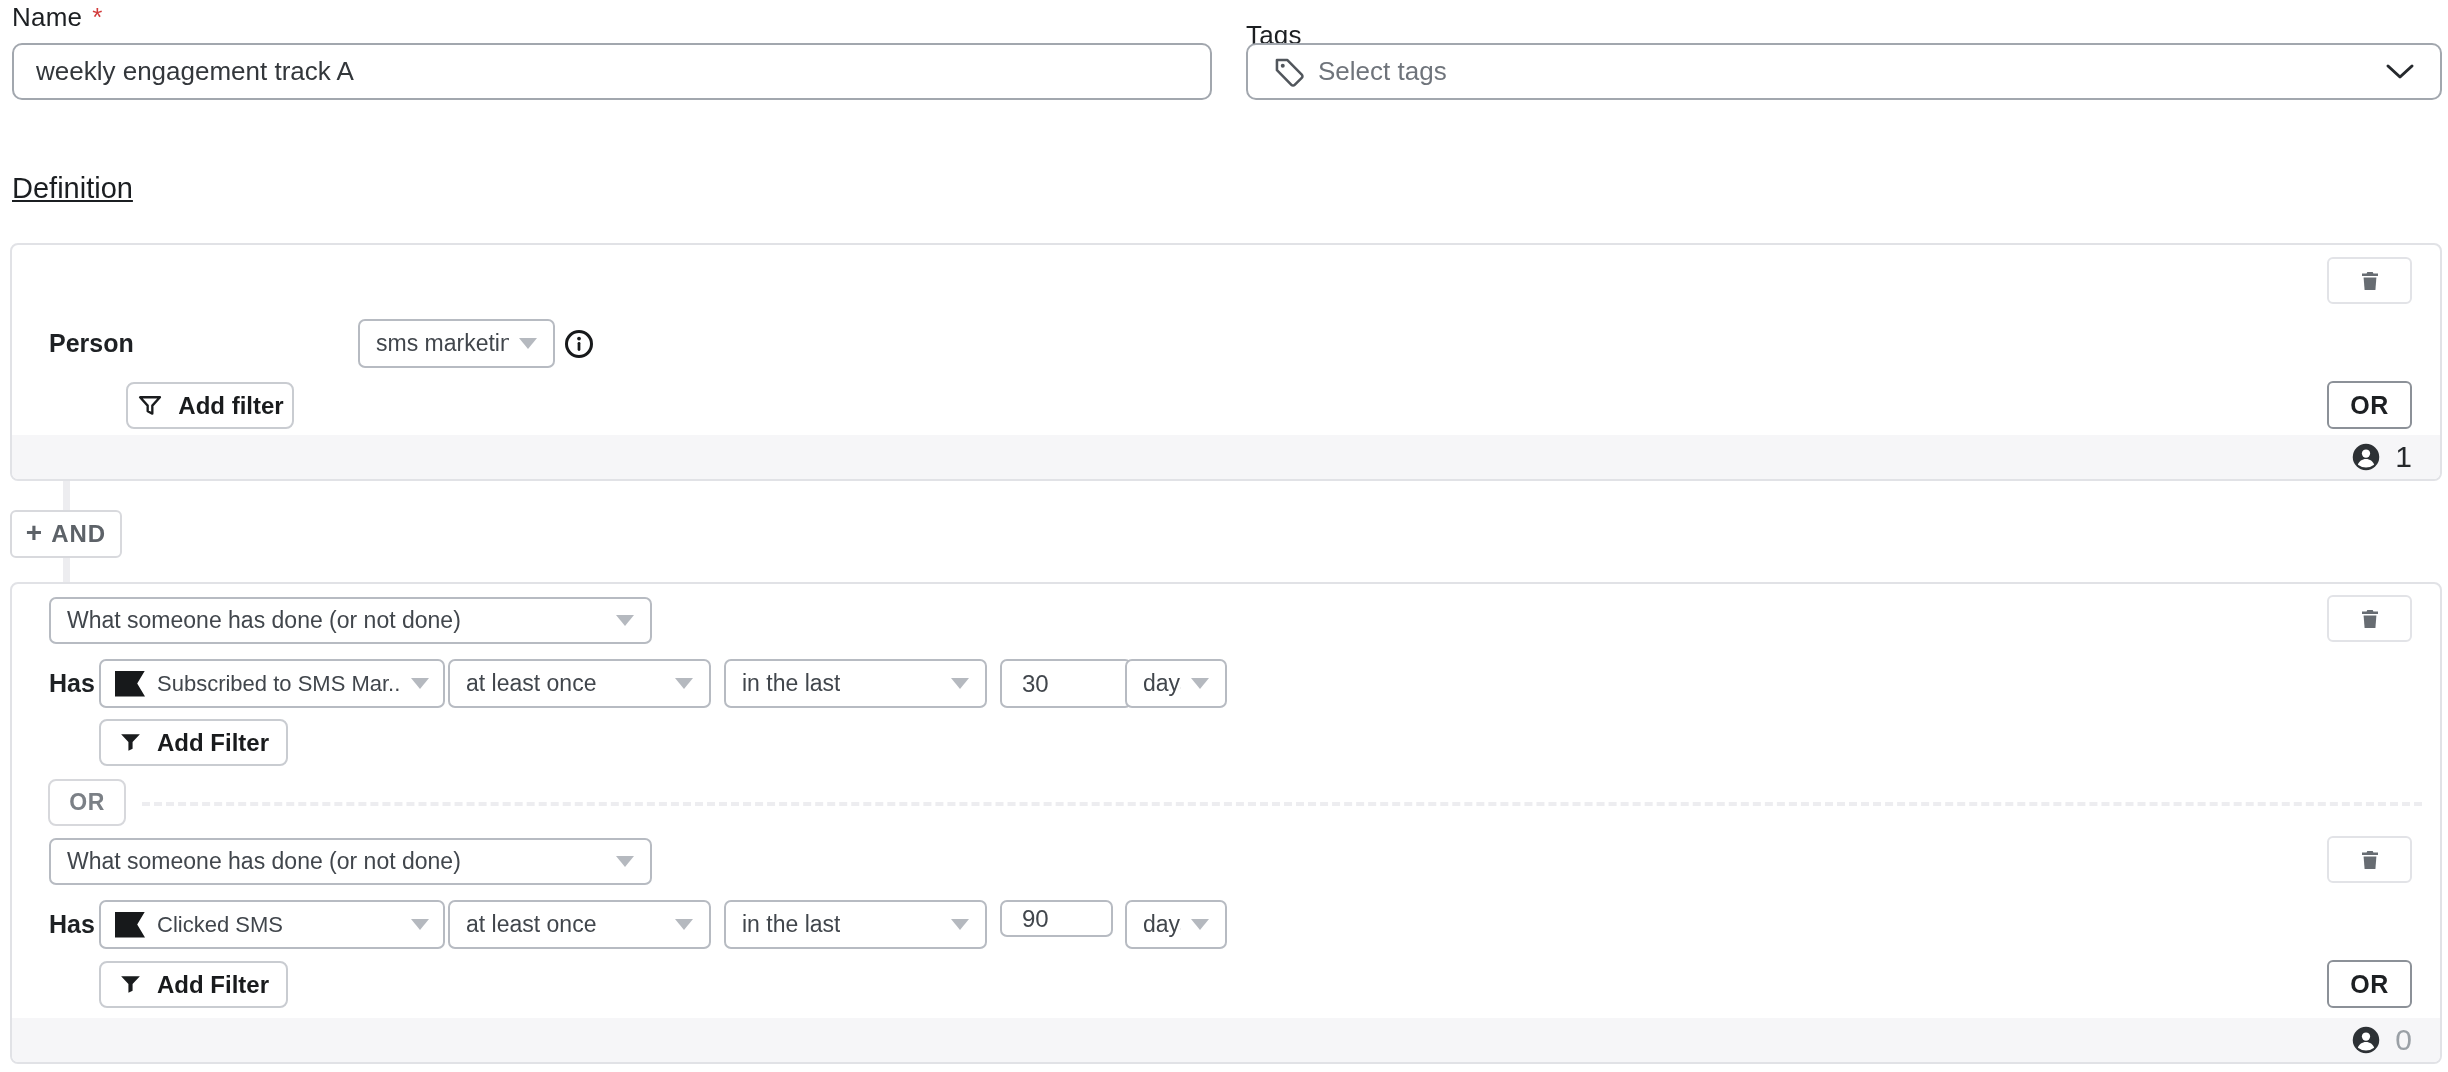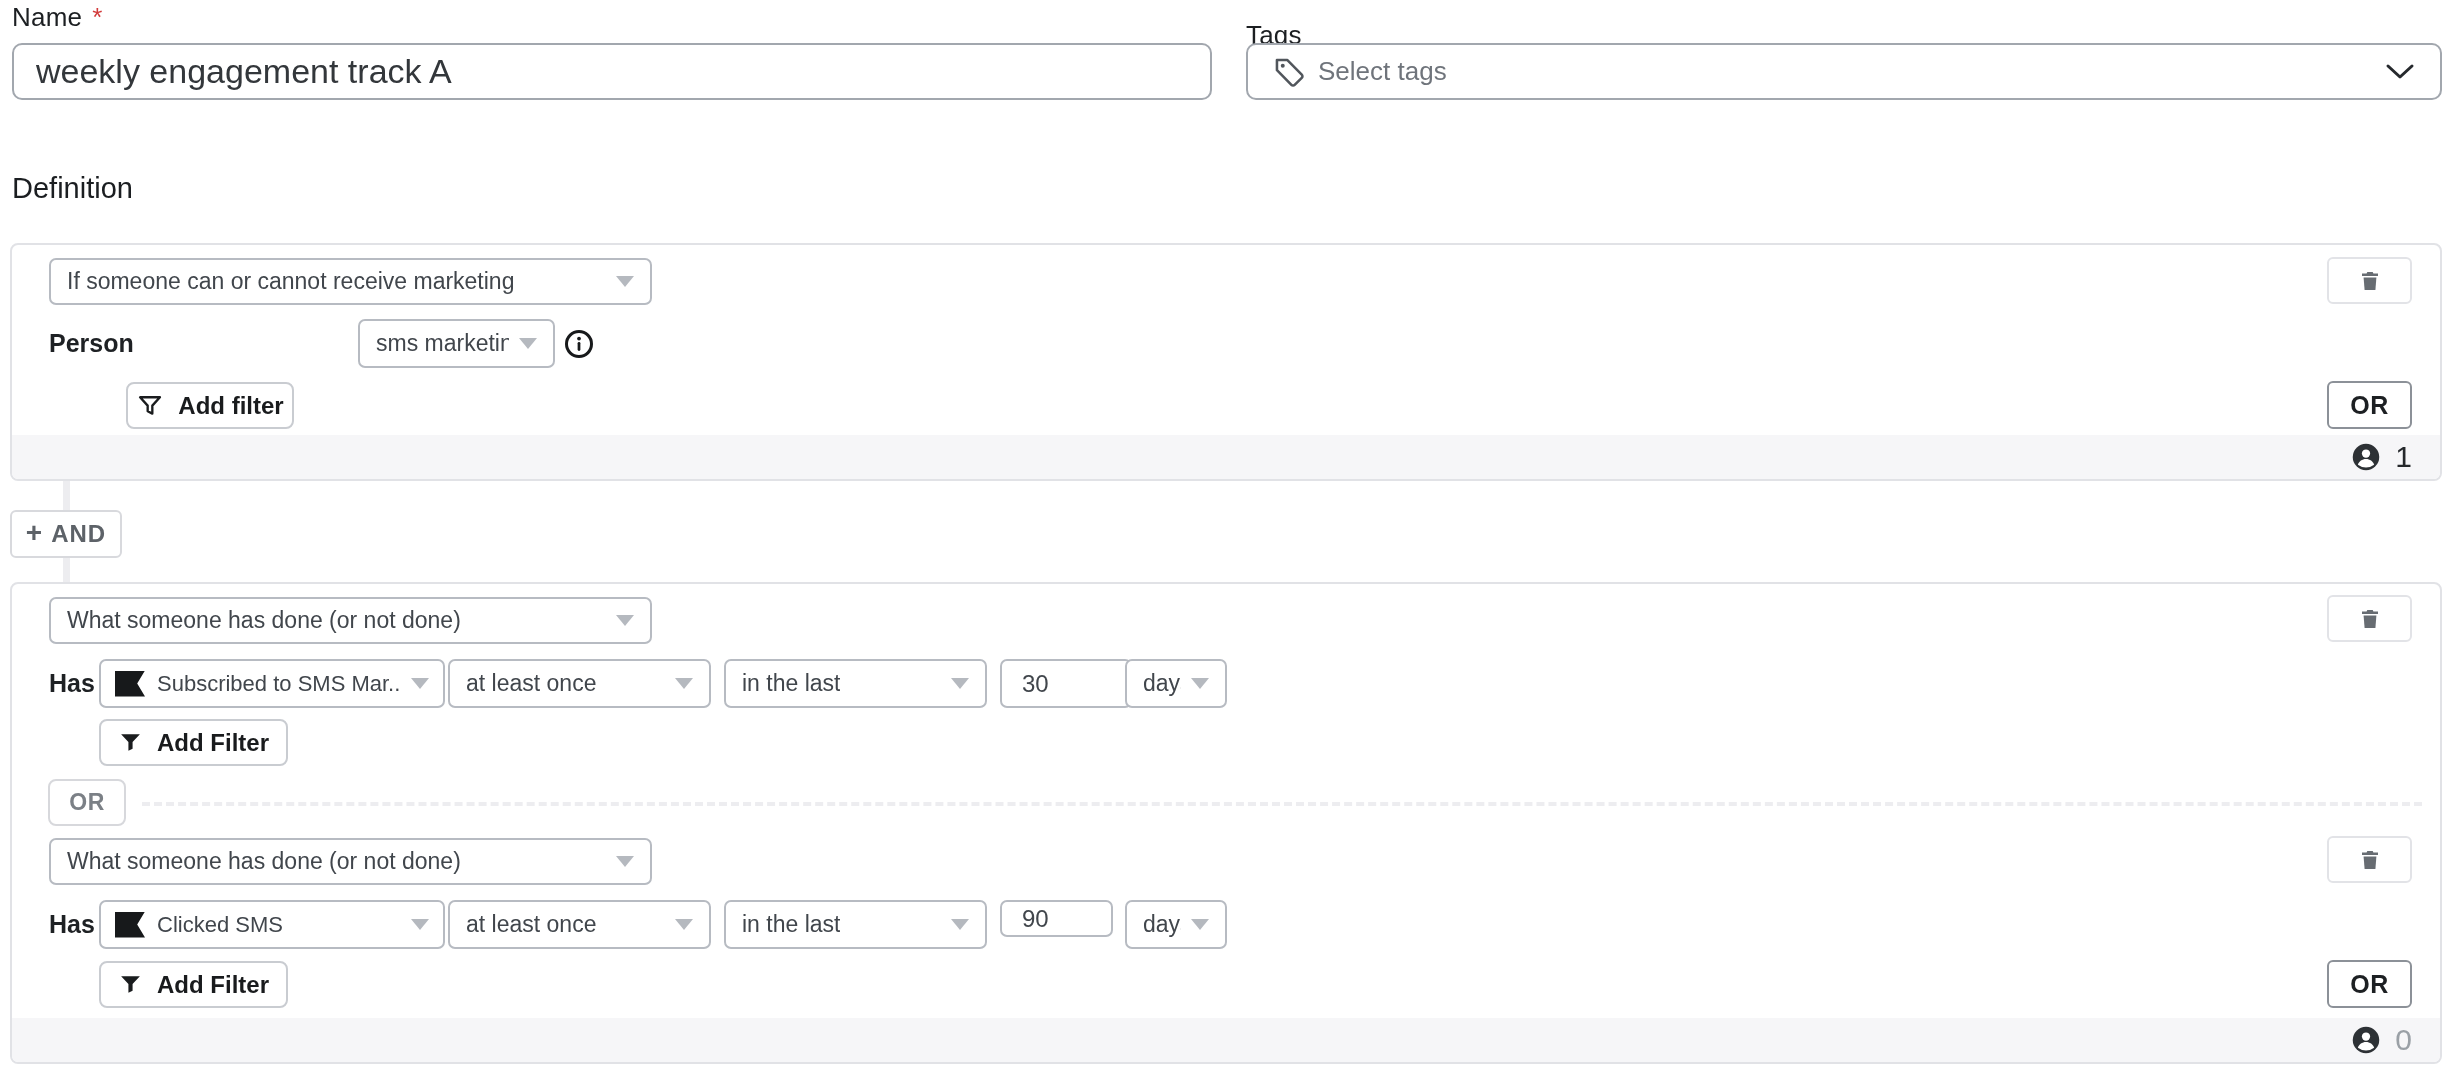--- a/index.html
+++ b/index.html
@@ -7,30 +7,30 @@
   body { font-family:"Liberation Sans", sans-serif; color:#1e2125; }
   .page { position:relative; width:2448px; height:1072px; overflow:hidden; background:#fff; }
 
   .abs { position:absolute; }
 
   .field-label { font-size:26px; font-weight:500; color:#1c1f22; letter-spacing:0.2px; }
   .req { color:#d23b3b; margin-left:10px; font-weight:500; }
 
   .text-input {
     position:absolute; border:2px solid #a2a7ae; border-radius:10px; background:#fff;
-    font-family:"Liberation Sans", sans-serif; font-size:34px; color:#33373b;
+    font-family:"Liberation Sans", sans-serif; font-size:26px; color:#33373b;
     padding:0 22px; outline:none;
   }
   .select-box {
     position:absolute; border:2px solid #a2a7ae; border-radius:10px; background:#fff;
     display:flex; align-items:center; gap:16px; padding:0 24px; cursor:pointer;
   }
   .placeholder { font-size:26px; color:#6f747b; flex:1 1 auto; }
 
-  .heading { font-size:29px; font-weight:500; color:#1b1e21; }
+  .heading { font-size:29px; font-weight:500; color:#1b1e21;text-decoration:underline; }
 
   .card {
     position:absolute; background:#fff; border:2px solid #e1e2e6; border-radius:8px;
   }
   .card-footer {
     position:absolute; left:0; right:0; bottom:0; height:44px; background:#f6f6f8;
     border-radius:0 0 6px 6px; display:flex; align-items:center; justify-content:flex-end;
     gap:14px; padding-right:28px;
   }
   .count { font-size:30px; color:#25282b; }
@@ -120,24 +120,20 @@
       <svg width="32" height="18" viewBox="0 0 32 18">
           <polyline points="4,3 16,14 28,3" fill="none" stroke="#26292d" stroke-width="3" stroke-linecap="round" stroke-linejoin="round"></polyline>
         </svg>
     </span>
   </div>
 
   <div class="abs heading" style="left:12px; top:172px;">Definition</div>
 
   <div class="card" style="left:10px; top:243px; width:2432px; height:238px;">
 
-    <div class="dd" style="left:37px; top:13px; width:603px; height:47px;">
-      <span class="dd-label">If someone can or cannot receive marketing</span>
-      <span class="caret"></span>
-    </div>
 
     <button class="icon-btn" style="position:absolute; right:28px; top:12px; width:85px; height:47px;">
       <svg width="24" height="26" viewBox="0 0 24 24" fill="#676c72">
           <path d="M9.3 3h5.4l.7 1.6H20V7H4V4.6h4.6L9.3 3z"></path>
           <path d="M5.6 8.6h12.8L17.4 21H6.6L5.6 8.6z"></path>
         </svg>
     </button>
 
     <div class="inline-label" style="left:37px; top:74px; height:49px;">Person</div>
 

